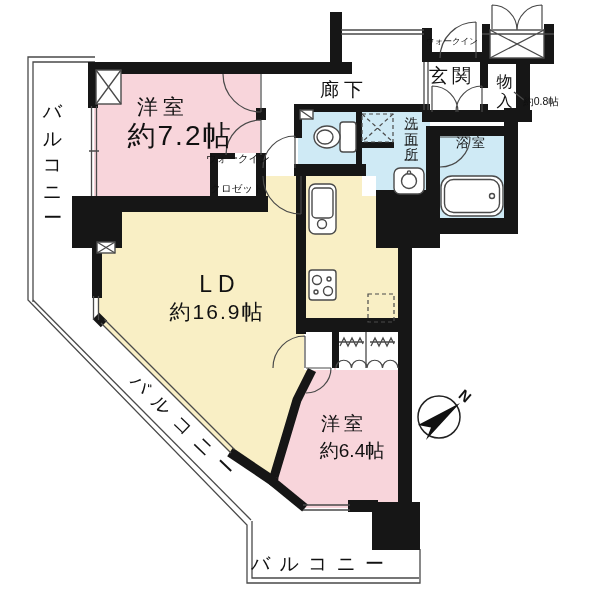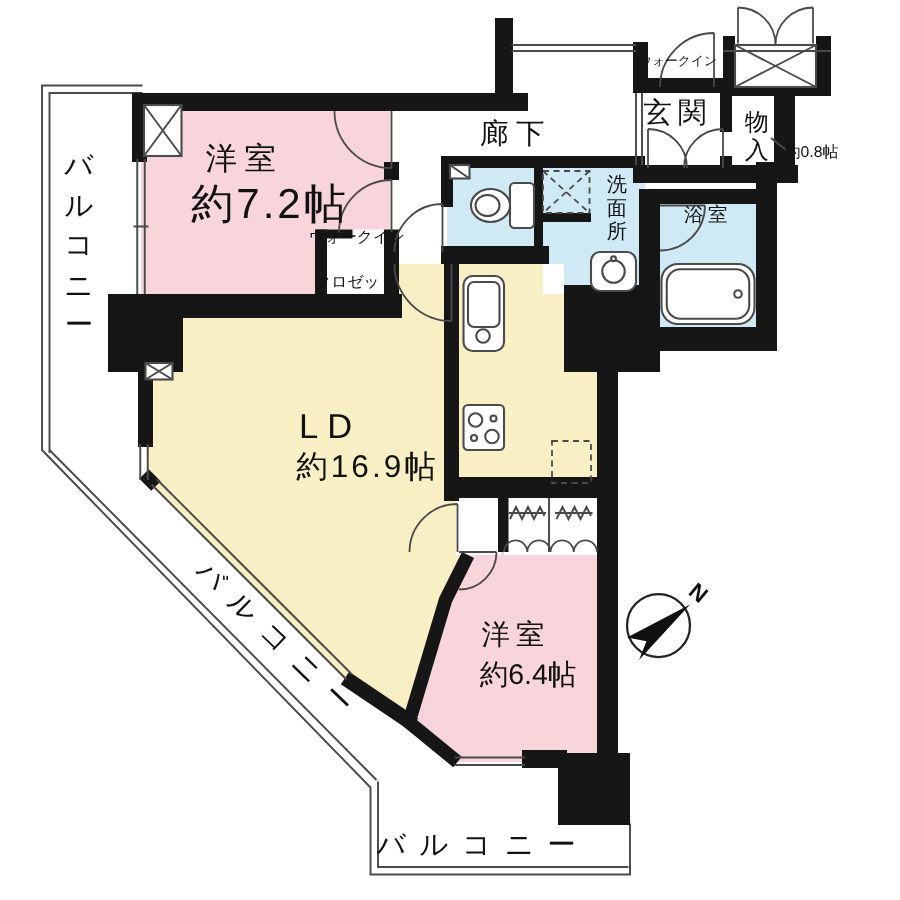--- a/index.html
+++ b/index.html
@@ -184,22 +184,22 @@
   <div class="lbl vert" style="left:51px;top:165px;font-size:19px;line-height:1.4;">バルコニー</div>
   <div class="lbl" style="left:163px;top:107px;font-size:21px;letter-spacing:5px;">洋室</div>
   <div class="lbl" style="left:164px;top:136px;font-size:28px;letter-spacing:2px;margin-left:16px;">約7.2帖</div>
   <div class="lbl" style="left:238px;top:159px;font-size:10.5px;">ウォークイン</div>
   <div class="lbl" style="left:237px;top:189px;font-size:10.5px;">クロゼット</div>
   <div class="lbl" style="left:344px;top:90px;font-size:19px;letter-spacing:5px;">廊下</div>
   <div class="lbl" style="left:452px;top:41px;font-size:8.5px;">ウォークイン</div>
   <div class="lbl" style="left:452px;top:76px;font-size:19px;letter-spacing:4px;">玄関</div>
   <div class="lbl vert" style="left:503px;top:92px;font-size:16px;">物入</div>
   <div class="lbl" style="left:541px;top:102px;font-size:10.5px;">約0.8帖</div>
-  <div class="lbl vert" style="left:410px;top:139px;font-size:13.5px;">洗面所</div>
+  <div class="lbl vert" style="left:410px;top:139px;font-size:13.5px;text-decoration:underline;">洗面所</div>
   <div class="lbl" style="left:472px;top:143px;font-size:13px;letter-spacing:3px;">浴室</div>
   <div class="lbl" style="left:220px;top:284px;font-size:23px;letter-spacing:6px;">LD</div>
-  <div class="lbl" style="left:217px;top:312px;font-size:21px;letter-spacing:2px;margin-left:28px;">約16.9帖</div>
+  <div class="lbl" style="left:217px;top:312px;font-size:21px;letter-spacing:2px;">約16.9帖</div>
   <div class="lbl" style="left:344px;top:424px;font-size:19px;letter-spacing:4px;">洋室</div>
   <div class="lbl" style="left:352px;top:451px;font-size:19px;">約6.4帖</div>
   <div class="lbl" style="left:186px;top:429px;font-size:19px;letter-spacing:10px;transform:translate(-50%,-50%) rotate(44deg);">バルコニー</div>
   <div class="lbl" style="left:322px;top:564px;font-size:19px;letter-spacing:9px;">バルコニー</div>
   <div class="lbl" style="left:465px;top:396px;font-size:15px;font-weight:bold;transform:translate(-50%,-50%) rotate(40deg);">N</div>
 </div>
 
 </body></html>

